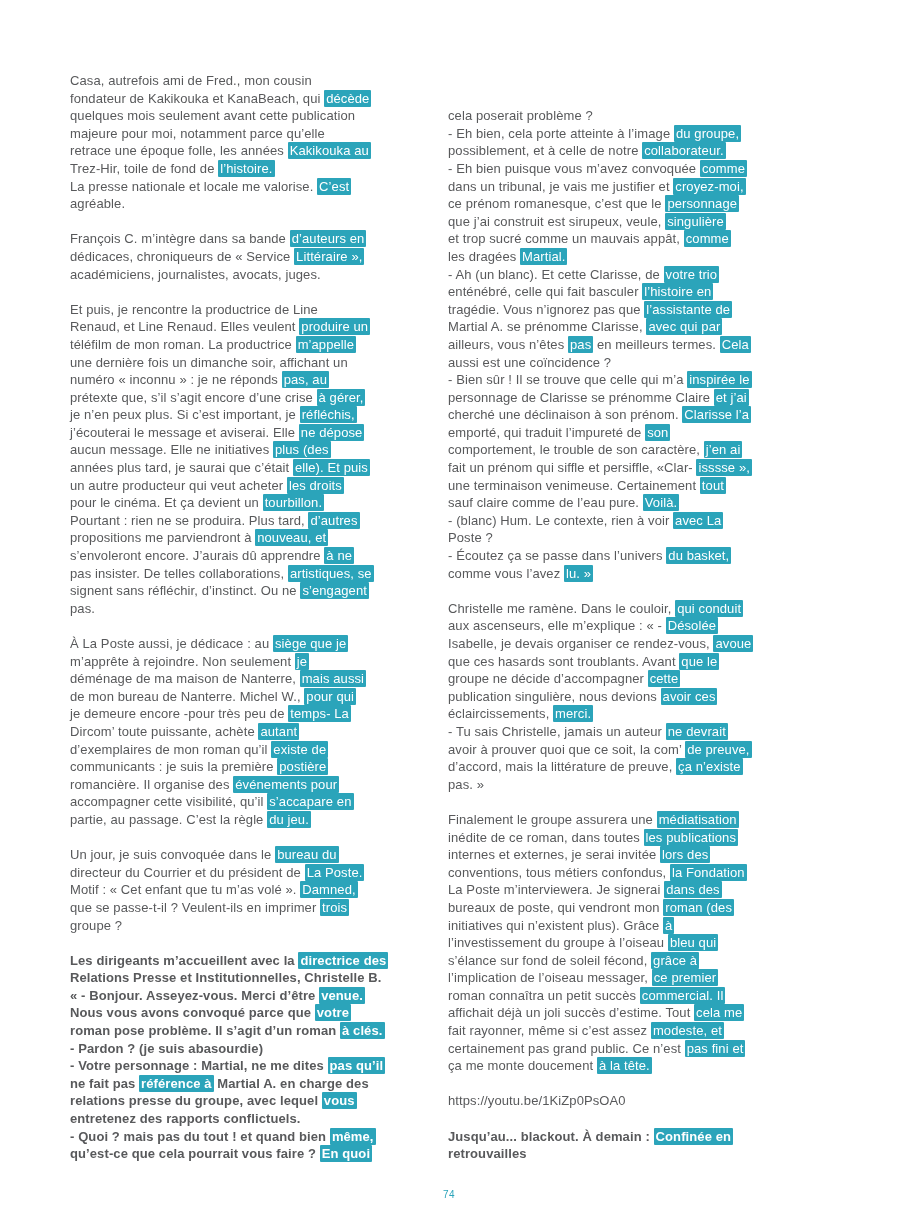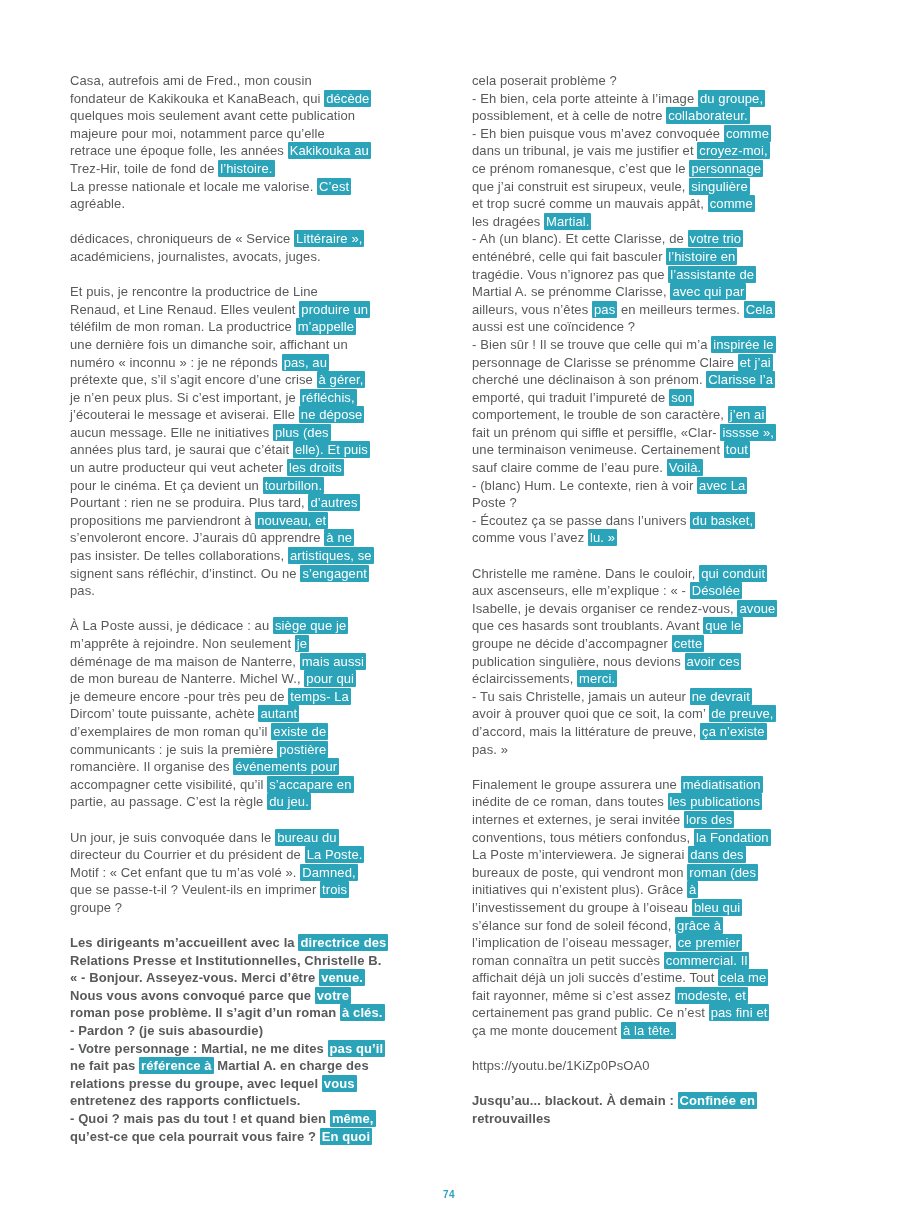--- a/index.html
+++ b/index.html
@@ -10,21 +10,22 @@
     background: #ffffff;
     position: relative;
     overflow: hidden;
     font-family: "Liberation Sans", "DejaVu Sans", sans-serif;
     color: var(--ink);
   }
   .columns {
     position: absolute;
     top: 72px; left: 70px;
     display: flex;
-    gap: 60px;
+    gap: 36px;
+    align-items: flex-end;
   }
   .col { font-size: 13px; }
   .col-left  { width: 342px; }
   .col-right { width: 352px; }
   .para { margin-bottom: 17.6px; }
   .para:last-child { margin-bottom: 8px; font-weight: bold; }
   .line {
     height: 17.6px;
     line-height: 17.6px;
     white-space: pre;
@@ -36,40 +37,41 @@
     padding: 1px 2px;
     border-radius: 1px;
   }
   .page-number {
     position: absolute;
     top: 1189px; left: 0;
     width: 100%;
     text-align: center;
     color: var(--accent);
     font-size: 10px;
-    font-weight: bold;
+    font-weight: normal;
     letter-spacing: 0.5px;
   }
 </style>
 </head>
 <body style="background: rgb(255, 255, 255);">
 
 <div class="columns">
   <div class="col col-left">
       <div class="para">
         <div class="line"><span>Casa, autrefois ami de Fred., mon cousin</span></div>
         <div class="line"><span>fondateur de Kakikouka et KanaBeach, qui </span><span class="hl">décède</span></div>
         <div class="line"><span>quelques mois seulement avant cette publication</span></div>
         <div class="line"><span>majeure pour moi, notamment parce qu’elle</span></div>
         <div class="line"><span>retrace une époque folle, les années </span><span class="hl">Kakikouka au</span></div>
         <div class="line"><span>Trez-Hir, toile de fond de </span><span class="hl">l’histoire.</span></div>
         <div class="line"><span>La presse nationale et locale me valorise. </span><span class="hl">C’est</span></div>
         <div class="line"><span>agréable.</span></div>
       </div>
       <div class="para">
+        <div class="line"><span>François C. m’intègre dans sa bande </span><span class="hl">d’auteurs en</span></div>
         <div class="line"><span>dédicaces, chroniqueurs de « Service </span><span class="hl">Littéraire »,</span></div>
         <div class="line"><span>académiciens, journalistes, avocats, juges.</span></div>
       </div>
       <div class="para">
         <div class="line"><span>Et puis, je rencontre la productrice de Line</span></div>
         <div class="line"><span>Renaud, et Line Renaud. Elles veulent </span><span class="hl">produire un</span></div>
         <div class="line"><span>téléfilm de mon roman. La productrice </span><span class="hl">m’appelle</span></div>
         <div class="line"><span>une dernière fois un dimanche soir, affichant un</span></div>
         <div class="line"><span>numéro « inconnu » : je ne réponds </span><span class="hl">pas, au</span></div>
         <div class="line"><span>prétexte que, s’il s’agit encore d’une crise </span><span class="hl">à gérer,</span></div>

